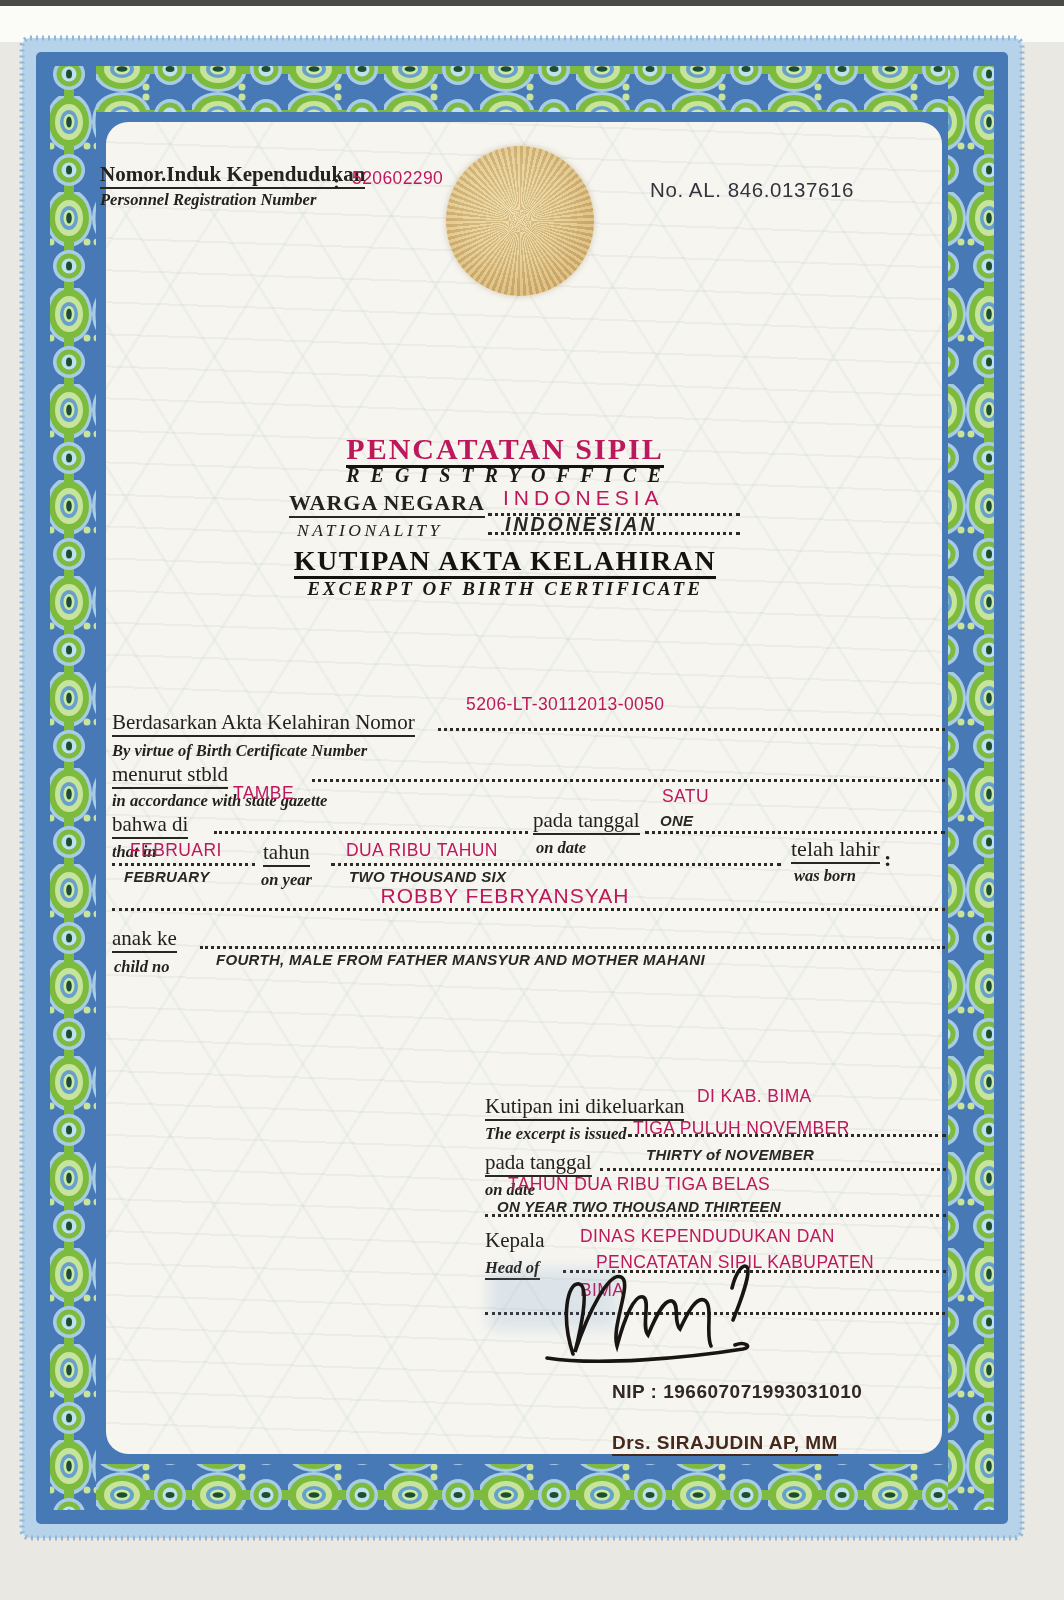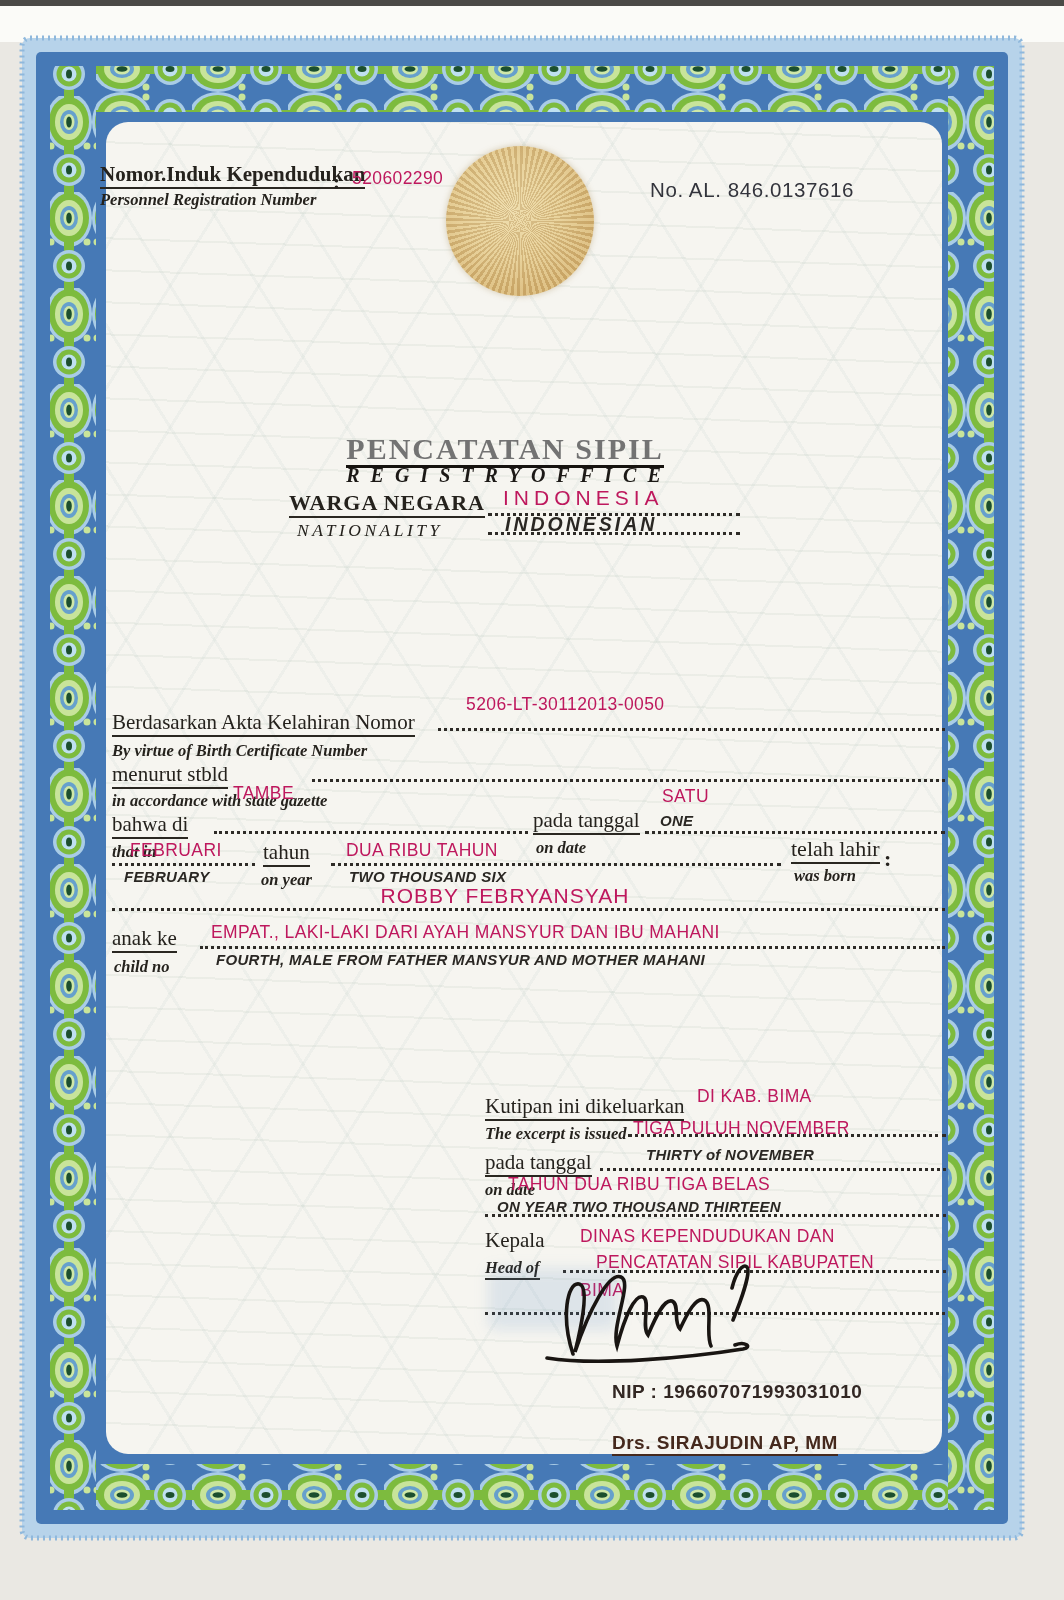--- a/index.html
+++ b/index.html
@@ -14,21 +14,21 @@
       repeating-linear-gradient(-58deg, transparent 0 72px, rgba(135,170,160,0.07) 72px 75px),
       repeating-linear-gradient(58deg, transparent 0 72px, rgba(135,170,160,0.07) 72px 75px);}
   .abs{position:absolute;white-space:nowrap;}
   .lbl{font-family:"Liberation Serif",serif;font-size:21px;color:#25221d;}
   .u{border-bottom:2px solid #2a2721;padding-bottom:0px;}
   .lblen{font-family:"Liberation Serif",serif;font-weight:bold;font-style:italic;font-size:16.5px;color:#25221d;}
   .val{font-family:"Liberation Sans",sans-serif;font-weight:normal;font-size:17.5px;color:#be185d;letter-spacing:.4px;}
   .valen{font-family:"Liberation Sans",sans-serif;font-weight:bold;font-style:italic;font-size:15px;color:#2a2723;letter-spacing:.3px;}
   .dots{position:absolute;height:0;border-bottom:3px dotted #2e2b27;}
   .ctr{left:90px;width:830px;text-align:center;}
-  .title-big{font-family:"Liberation Serif",serif;font-weight:bold;font-size:30px;letter-spacing:2px;color:#737373;}
+  .title-big{font-family:"Liberation Serif",serif;font-weight:bold;font-size:30px;letter-spacing:2px;color:#be185d;}
   .title-mid{font-family:"Liberation Serif",serif;font-weight:bold;font-size:28px;letter-spacing:1.5px;color:#16130f;}
   .title-en{font-family:"Liberation Serif",serif;font-weight:bold;font-style:italic;font-size:20px;letter-spacing:7px;color:#1c1916;}
   .uthick{border-bottom:3px solid #16130f;}
   .seal{position:absolute;left:446px;top:146px;width:148px;height:150px;border-radius:50%;
     background:
       repeating-conic-gradient(from 10deg, rgba(178,140,80,0.35) 0deg 2.5deg, rgba(242,224,176,0.35) 2.5deg 5deg),
       radial-gradient(circle at 45% 42%, #eeddae 0%, #e3ca90 42%, #d6b473 68%, #cda65f 100%);
     box-shadow:0 0 6px rgba(150,120,60,0.35);}
   .stamp-ghost{position:absolute;left:488px;top:1268px;width:130px;height:62px;background:rgba(95,140,200,0.16);filter:blur(7px);border-radius:8px;}
   .signer{font-family:"Liberation Sans",sans-serif;font-weight:bold;font-size:19px;color:#45291d;letter-spacing:.5px;}
@@ -96,20 +96,26 @@
     <span class="title-en" style="letter-spacing:3px;">R E G I S T R Y  O F F I C E</span>
   </div>
 
   <span class="abs lbl u" style="left:289px;top:490px;font-size:22px;letter-spacing:1px;font-weight:bold;">WARGA NEGARA</span>
   <span class="abs val" style="left:503px;top:486px;font-size:21px;letter-spacing:5px;">INDONESIA</span>
   <span class="abs lblen" style="left:297px;top:520px;font-weight:normal;font-size:17.5px;letter-spacing:3.5px;">NATIONALITY</span>
   <div class="dots" style="left:488px;top:513px;width:252px;"></div>
   <span class="abs valen" style="left:505px;top:513px;font-size:19.5px;letter-spacing:3px;">INDONESIAN</span>
   <div class="dots" style="left:488px;top:532px;width:252px;"></div>
 
+  <div class="abs ctr" style="top:545px;">
+    <span class="title-mid uthick">KUTIPAN AKTA KELAHIRAN</span>
+  </div>
+  <div class="abs ctr" style="top:578px;">
+    <span class="title-en" style="letter-spacing:3px;font-size:19px;">EXCERPT OF BIRTH CERTIFICATE</span>
+  </div>
 
   <span class="abs val" style="left:466px;top:694px;">5206-LT-30112013-0050</span>
   <div class="dots" style="left:438px;top:728px;width:507px;"></div>
   <span class="abs lbl u" style="left:112px;top:710px;">Berdasarkan Akta Kelahiran Nomor</span>
   <span class="abs lblen" style="left:112px;top:741px;">By virtue of Birth Certificate Number</span>
 
   <span class="abs lbl u" style="left:112px;top:762px;">menurut stbld</span>
   <div class="dots" style="left:312px;top:779px;width:633px;"></div>
   <span class="abs lblen" style="left:112px;top:791px;">in accordance with state gazette</span>
   <span class="abs val" style="left:233px;top:783px;">TAMBE</span>
@@ -135,21 +141,20 @@
   <span class="abs lblen" style="left:794px;top:866px;">was born</span>
   <span class="abs lbl" style="left:884px;top:846px;font-size:22px;font-weight:bold;">:</span>
 
   <div class="dots" style="left:112px;top:908px;width:833px;"></div>
   <div class="abs ctr" style="top:884px;">
     <span class="val" style="font-size:21px;letter-spacing:1px;">ROBBY FEBRYANSYAH</span>
   </div>
 
   <span class="abs lbl u" style="left:112px;top:926px;">anak ke</span>
   <span class="abs lblen" style="left:114px;top:957px;">child no</span>
-  <span class="abs val" style="left:211px;top:922px;">EMPAT., LAKI-LAKI DARI AYAH MANSYUR DAN IBU MAHANI</span>
   <div class="dots" style="left:200px;top:946px;width:745px;"></div>
   <span class="abs valen" style="left:216px;top:951px;">FOURTH, MALE FROM FATHER MANSYUR AND MOTHER MAHANI</span>
 
   <span class="abs lbl u" style="left:485px;top:1094px;">Kutipan ini dikeluarkan</span>
   <span class="abs val" style="left:697px;top:1086px;text-align:center;">DI KAB. BIMA</span>
 
   <span class="abs lblen" style="left:485px;top:1124px;">The excerpt is issued</span>
   <span class="abs val" style="left:633px;top:1118px;">TIGA PULUH NOVEMBER</span>
   <div class="dots" style="left:628px;top:1134px;width:318px;"></div>
 

